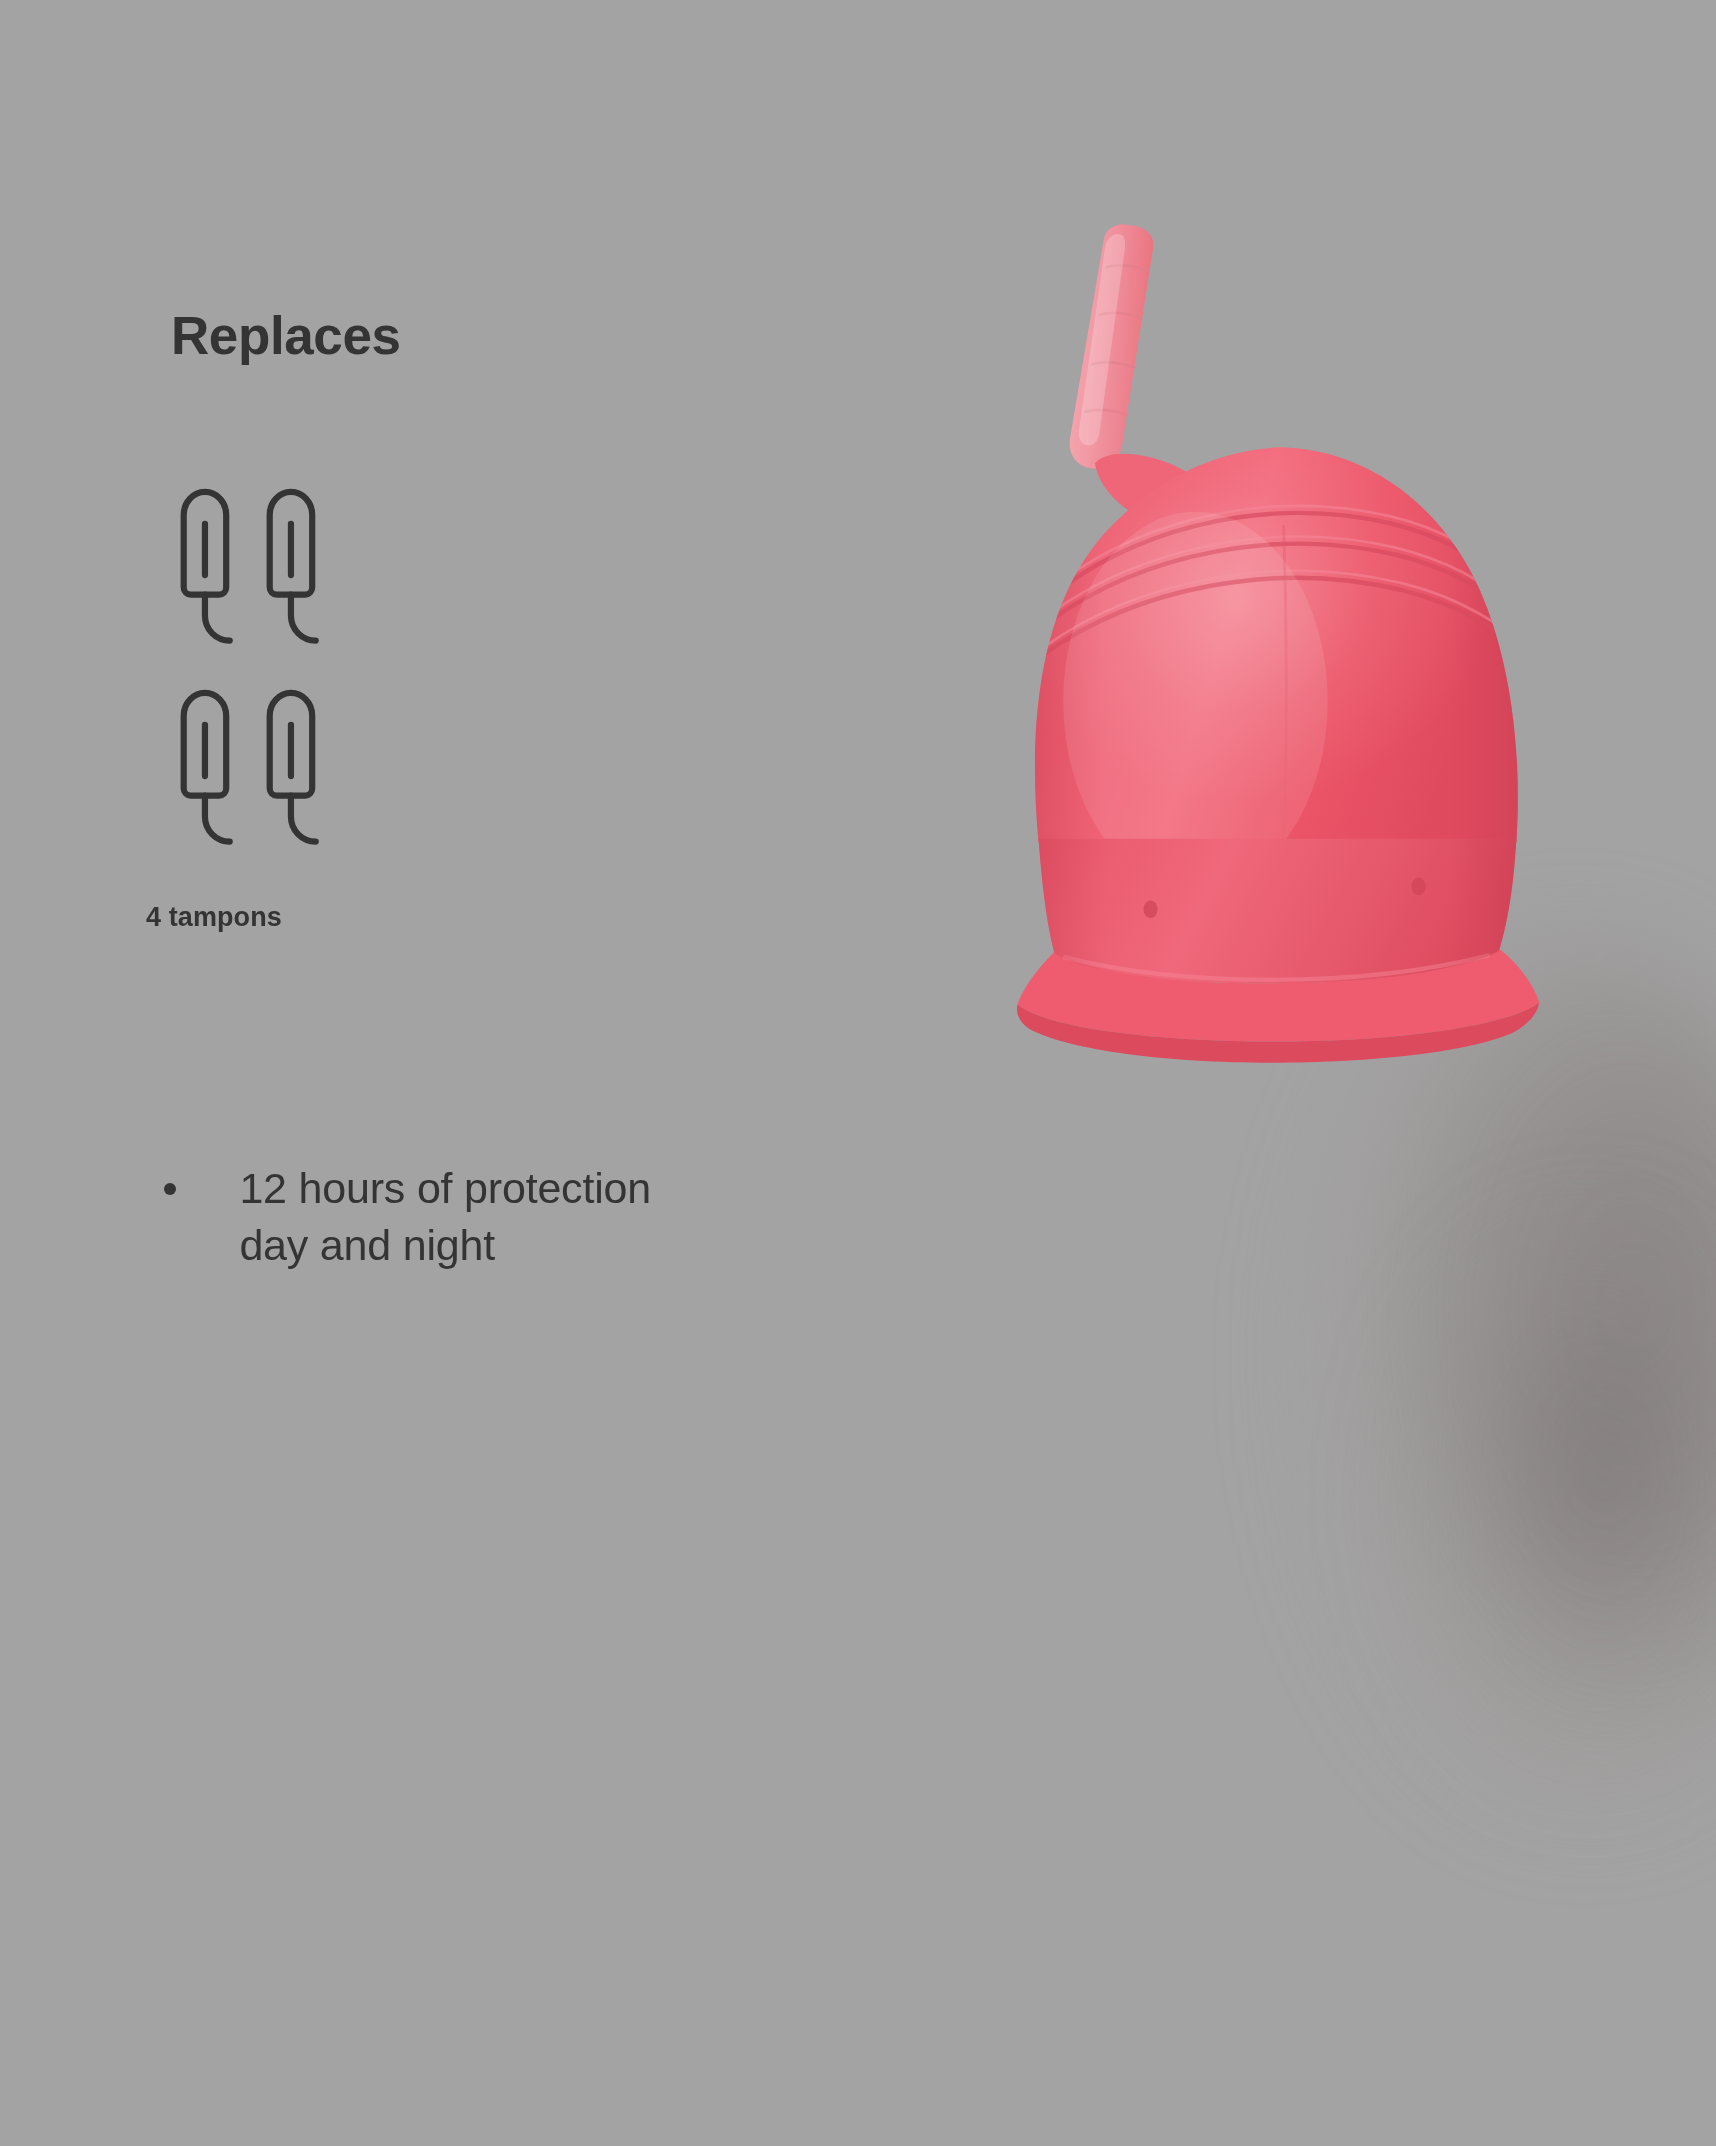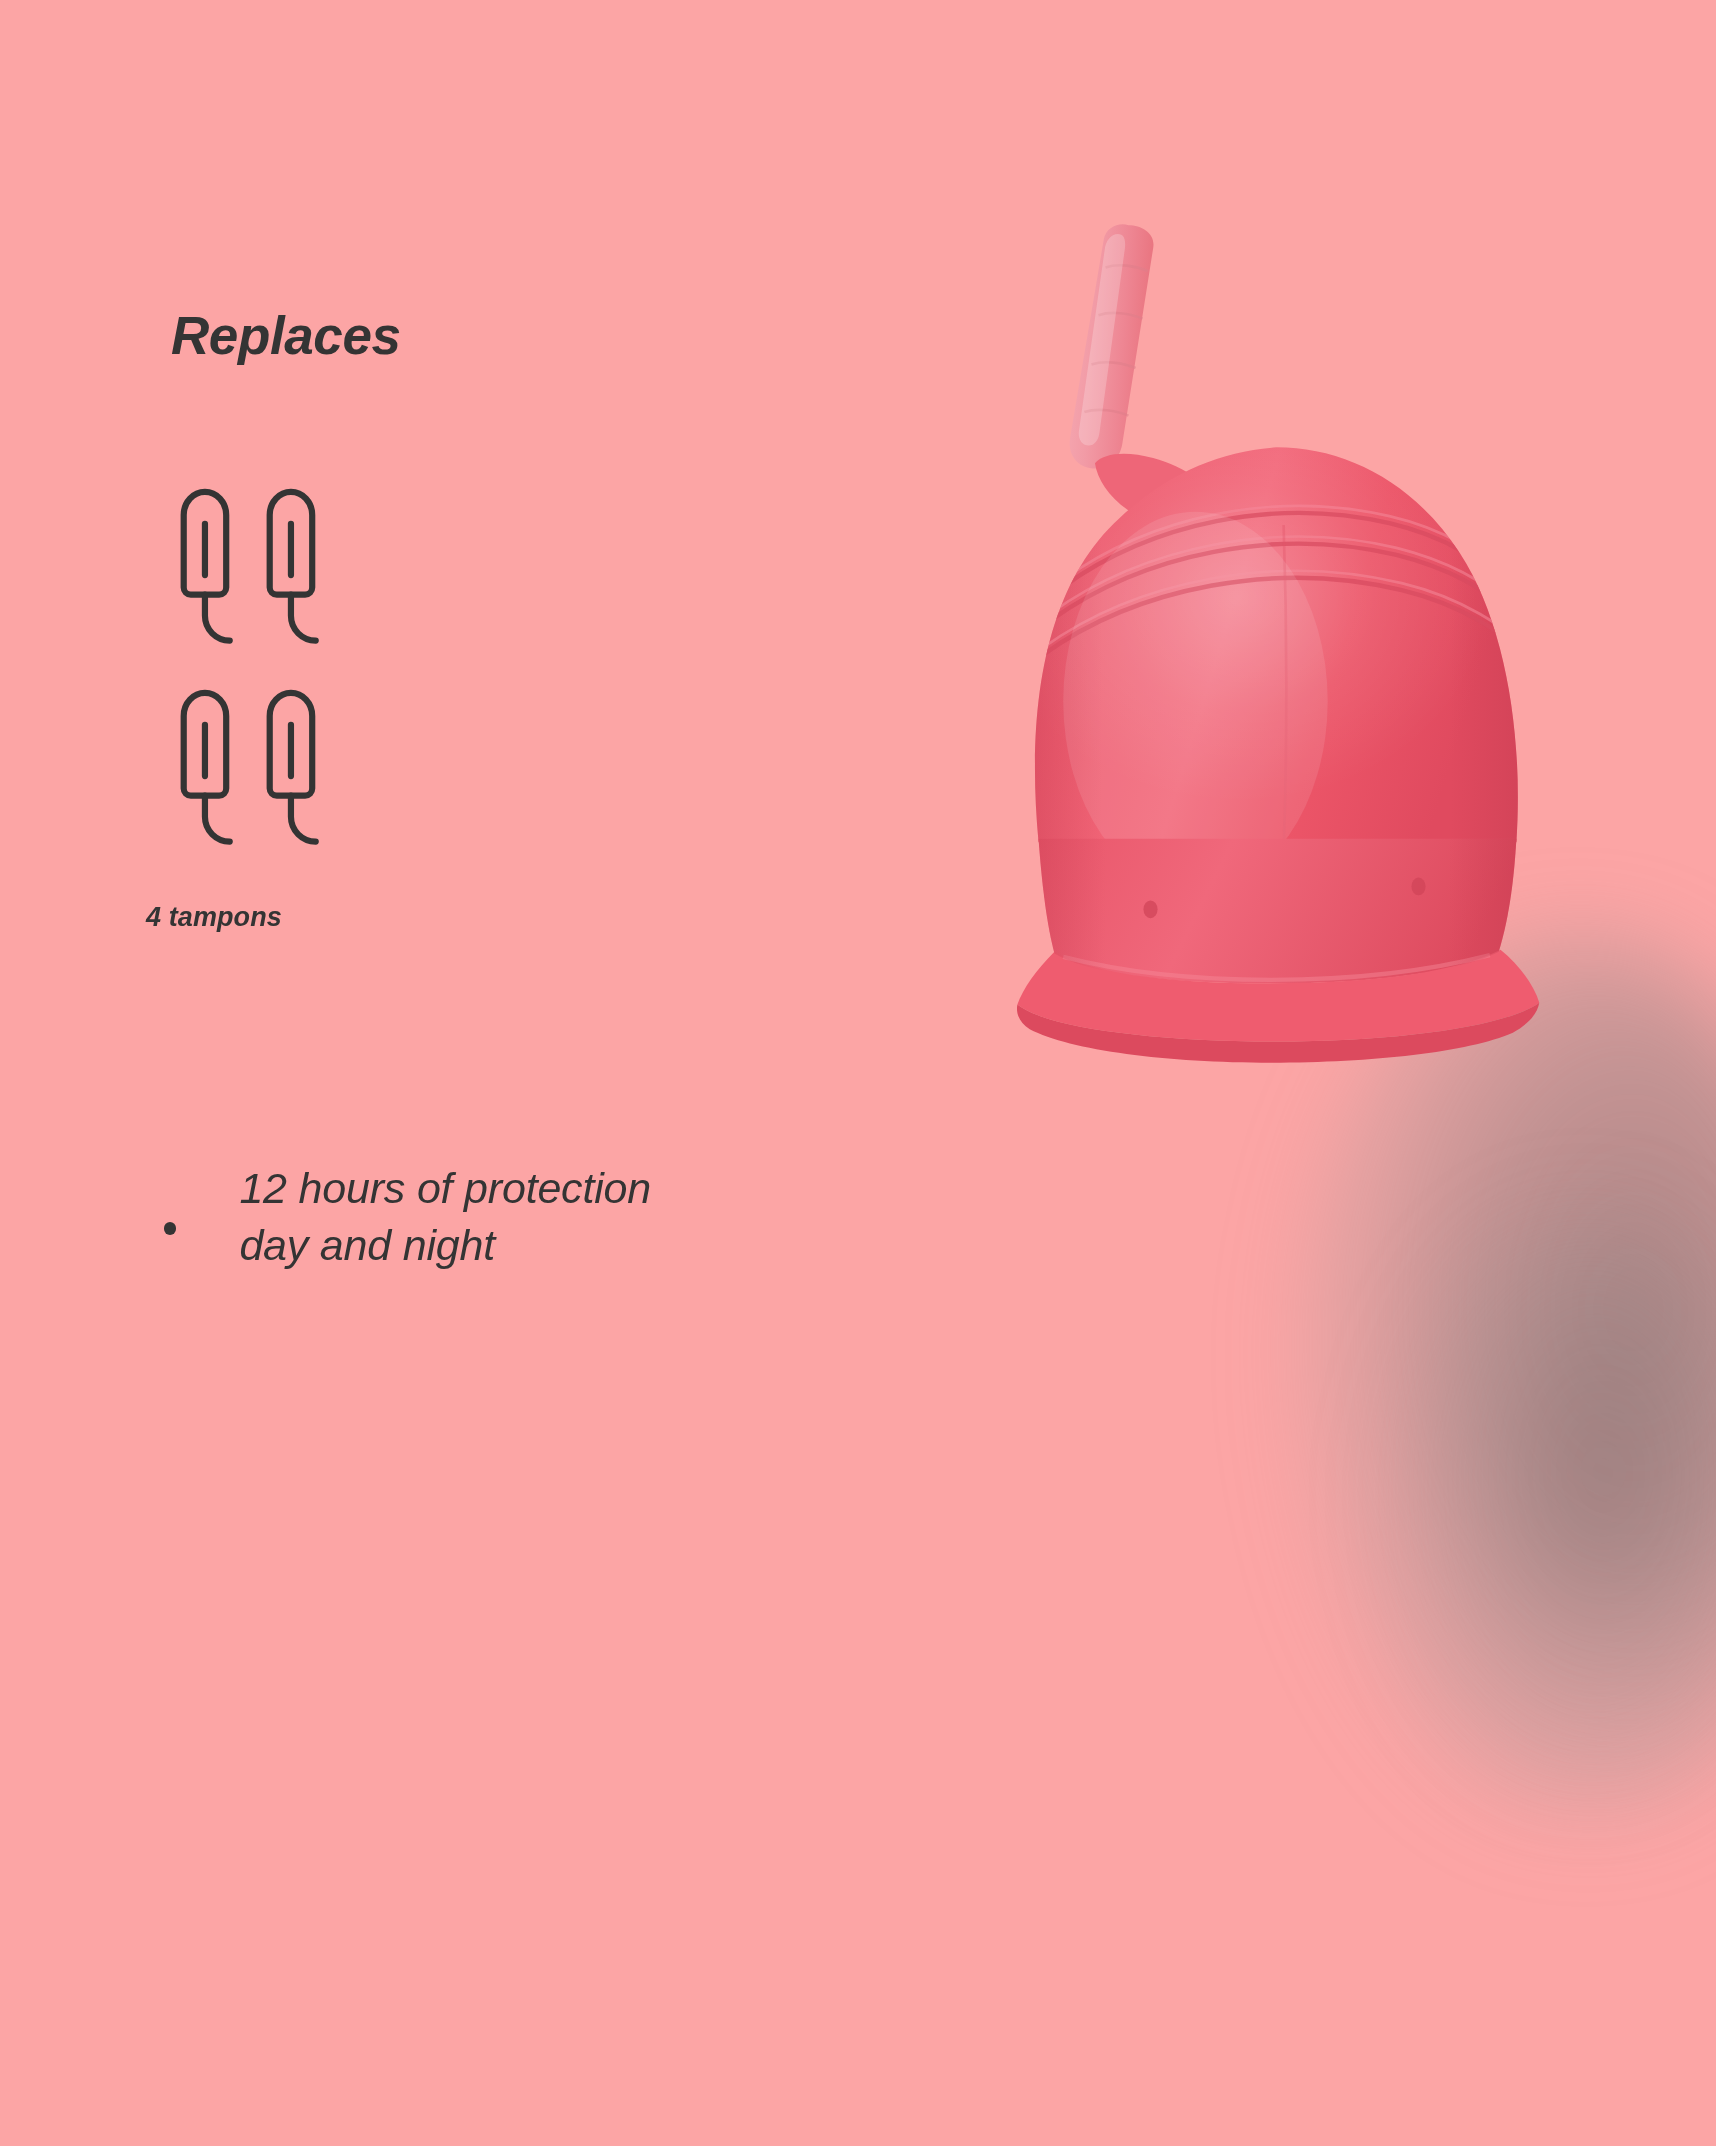--- a/index.html
+++ b/index.html
@@ -4,24 +4,23 @@
 <style>
   html, body {
     margin: 0;
     padding: 0;
     background: #e6e5e5;
   }
   #page {
     position: relative;
     width: 1717px;
     height: 2146px;
-    background: #fca5a5;
+    background: #a3a3a3;
     overflow: hidden;
     font-family: "Liberation Sans", sans-serif;
-    font-style: italic;
   }
 
   
   .shadow-blob {
     position: absolute;
     right: -124px;
     top: 935px;
     width: 547px;
     height: 891px;
     border-radius: 50% 46% 44% 50% / 48% 52% 48% 52%;
@@ -91,21 +90,21 @@
   
   .bullets {
     position: absolute;
     left: 164px;
     top: 1160px;
     width: 882px;
   }
   .bullet-row {
     position: relative;
     display: flex;
-    align-items: center;
+    align-items: flex-start;
     margin-bottom: 55px;
   }
   .bullet-dot {
     flex: 0 0 auto;
     width: 12.4px;
     height: 12.4px;
     border-radius: 50%;
     background: #343434;
     margin-top: 23px;
     margin-right: 0;

